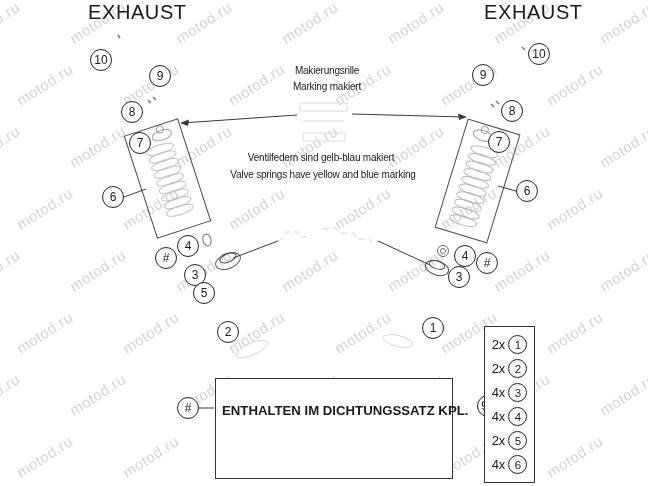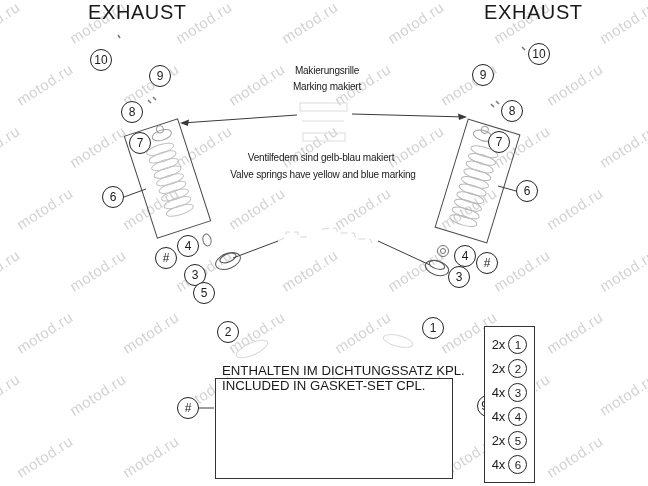--- a/index.html
+++ b/index.html
@@ -11,22 +11,22 @@
   .title{position:absolute;font-size:20px;letter-spacing:.6px;z-index:3;white-space:nowrap;}
   .note{position:absolute;transform:translateX(-50%);font-size:10px;letter-spacing:-.2px;
         text-align:left;z-index:3;white-space:nowrap;}
   .callout{position:absolute;width:22px;height:22px;border:1.4px solid #222;border-radius:50%;
            background:#fff;display:flex;align-items:center;justify-content:center;
            font-size:12px;z-index:3;box-sizing:border-box;}
   .gasket-box{position:absolute;left:215px;top:378px;width:238px;height:101px;background:#fff;
               border:1.2px solid #333;box-sizing:border-box;z-index:3;}
   .wm-large{position:absolute;left:232px;top:356px;z-index:4;font-size:50px;font-weight:bold;
             color:#9c9c9c;opacity:.55;letter-spacing:7px;white-space:nowrap;}
-  .gasket-text{position:absolute;left:222px;top:364px;z-index:5;font-size:13.2px;
-               font-weight:normal;line-height:14.6px;white-space:nowrap;}
+  .gasket-text{position:absolute;left:222px;top:404px;z-index:5;font-size:13.2px;
+               font-weight:bold;line-height:14.6px;white-space:nowrap;}
   .gasket-text .block{margin:0 0 5px 0;}
   .legend-box{position:absolute;left:484px;top:326px;width:51px;height:157px;background:#fff;
               border:1.2px solid #333;box-sizing:border-box;z-index:3;display:flex;
               flex-direction:column;justify-content:space-evenly;align-items:center;padding:3px 4px;}
   .legend-row{display:flex;align-items:center;gap:3px;font-size:13px;}
   .legend-circle{width:19px;height:19px;border:1.2px solid #222;border-radius:50%;background:#fff;
                  display:flex;align-items:center;justify-content:center;font-size:11.5px;
                  box-sizing:border-box;}
 </style>
 </head>
@@ -210,21 +210,20 @@
   <div class="callout" style="left:454px;top:245px;">4</div>
   <div class="callout" style="left:476px;top:252px;">#</div>
   <div class="callout" style="left:448px;top:266px;">3</div>
   <div class="callout" style="left:422px;top:317px;">1</div>
 
   <div class="callout" style="left:177px;top:397px;">#</div>
   <div class="gasket-box"></div>
   <div class="gasket-text">
     <div class="block">
       <div>ENTHALTEN IM DICHTUNGSSATZ KPL.</div>
-      <div>INCLUDED IN GASKET-SET CPL.</div>
     </div>
   </div>
 
   <div class="callout" style="left:477px;top:395px;">99</div>
   <div class="legend-box">
     <div class="legend-row">
       <span>2x</span>
       <span class="legend-circle">1</span>
     </div>
     <div class="legend-row">

